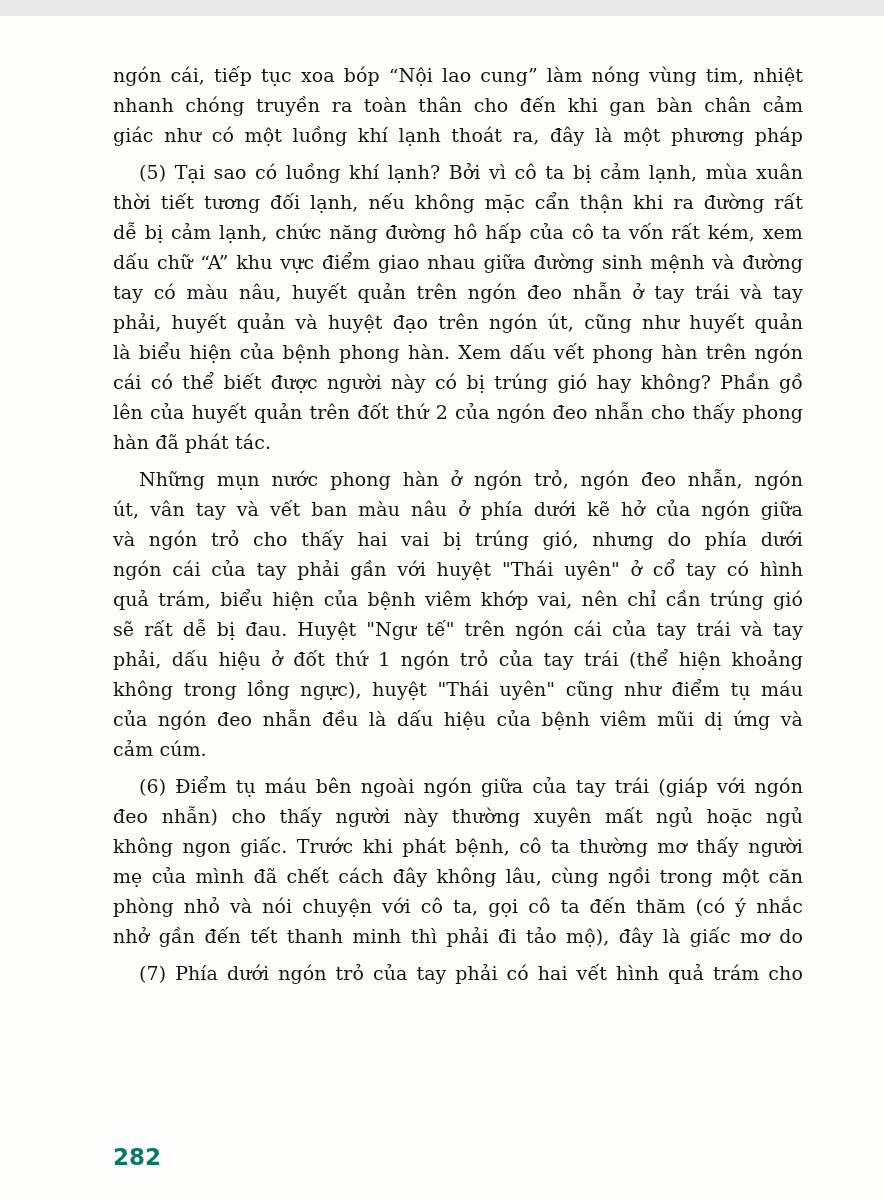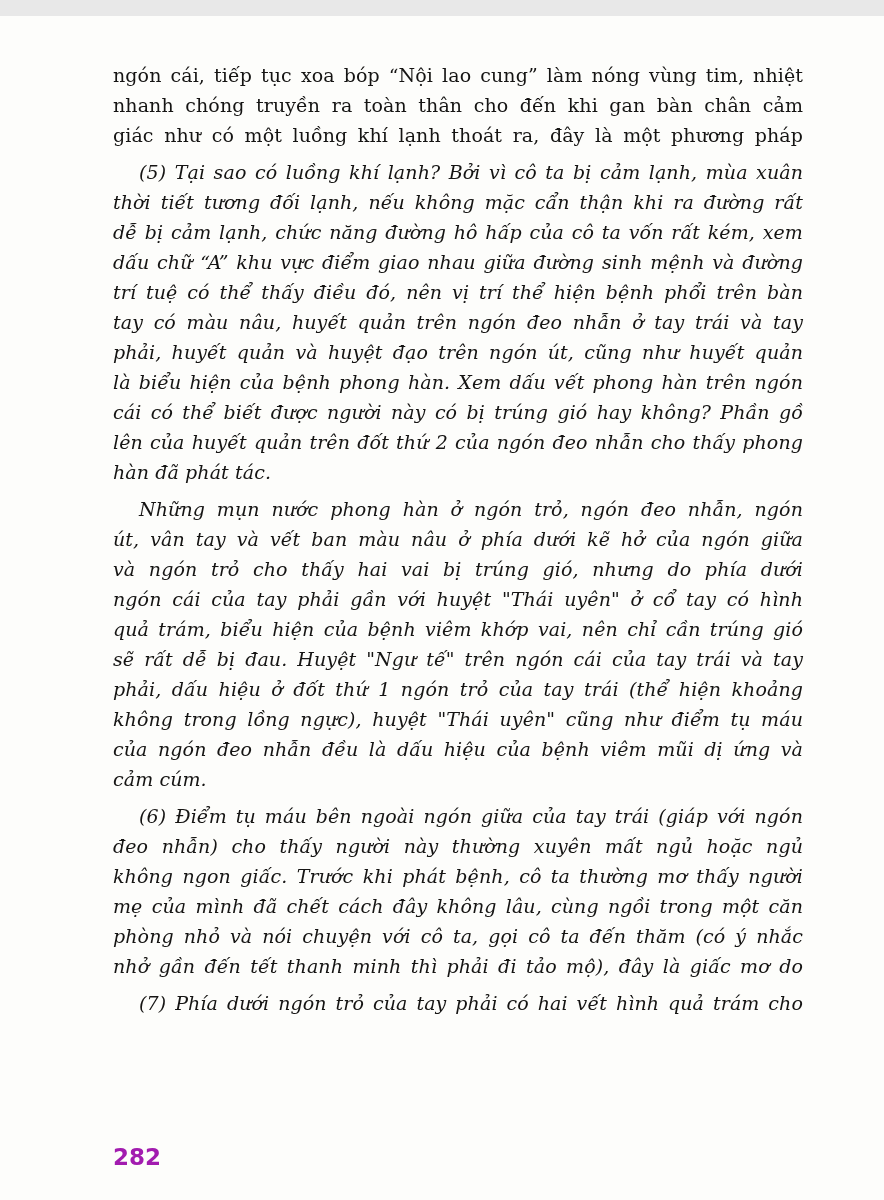--- a/index.html
+++ b/index.html
@@ -11,58 +11,57 @@
     background: #fdfdfb;
     overflow: hidden;
   }
   .text-block {
     position: absolute;
     left: 113px;
     top: 44px;
     width: 690px;
   }
   .paragraph { margin: 0; }
-  .paragraph + .paragraph { margin-top: 7px; font-style: italic; }
+  .paragraph + .paragraph { margin-top: 7px; }
   .line {
     font-family: "DejaVu Serif", "Liberation Serif", serif;
     font-size: 19px;
     line-height: 30px;
     color: #151413;
     text-align: justify;
     text-align-last: justify;
     letter-spacing: 0.1px;
   }
   .line.indent { text-indent: 26px; }
   .line.last { text-align-last: left; }
   .page-number {
     position: absolute;
     left: 113px;
     top: 1128px;
     font-family: "DejaVu Sans", "Liberation Sans", sans-serif;
     font-weight: bold;
     font-size: 23px;
-    color: #a21caf;
+    color: #0f766e;
   }
 </style>
 </head>
 <body>
 
 <div class="page">
   <div class="text-block" id="text-block">
       <div class="paragraph">
         <div class="line">ngón cái, tiếp tục xoa bóp “Nội lao cung” làm nóng vùng tim, nhiệt</div>
         <div class="line">nhanh chóng truyền ra toàn thân cho đến khi gan bàn chân cảm</div>
         <div class="line">giác như có một luồng khí lạnh thoát ra, đây là một phương pháp</div>
       </div>
       <div class="paragraph">
         <div class="line indent">(5) Tại sao có luồng khí lạnh? Bởi vì cô ta bị cảm lạnh, mùa xuân</div>
         <div class="line">thời tiết tương đối lạnh, nếu không mặc cẩn thận khi ra đường rất</div>
         <div class="line">dễ bị cảm lạnh, chức năng đường hô hấp của cô ta vốn rất kém, xem</div>
         <div class="line">dấu chữ “A” khu vực điểm giao nhau giữa đường sinh mệnh và đường</div>
-        <div class="line">trí tuệ có thể thấy điều đó, nên vị trí thể hiện bệnh phổi trên bàn</div>
         <div class="line">tay có màu nâu, huyết quản trên ngón đeo nhẫn ở tay trái và tay</div>
         <div class="line">phải, huyết quản và huyệt đạo trên ngón út, cũng như huyết quản</div>
         <div class="line">là biểu hiện của bệnh phong hàn. Xem dấu vết phong hàn trên ngón</div>
         <div class="line">cái có thể biết được người này có bị trúng gió hay không? Phần gồ</div>
         <div class="line">lên của huyết quản trên đốt thứ 2 của ngón đeo nhẫn cho thấy phong</div>
         <div class="line last">hàn đã phát tác.</div>
       </div>
       <div class="paragraph">
         <div class="line indent">Những mụn nước phong hàn ở ngón trỏ, ngón đeo nhẫn, ngón</div>
         <div class="line">út, vân tay và vết ban màu nâu ở phía dưới kẽ hở của ngón giữa</div>

